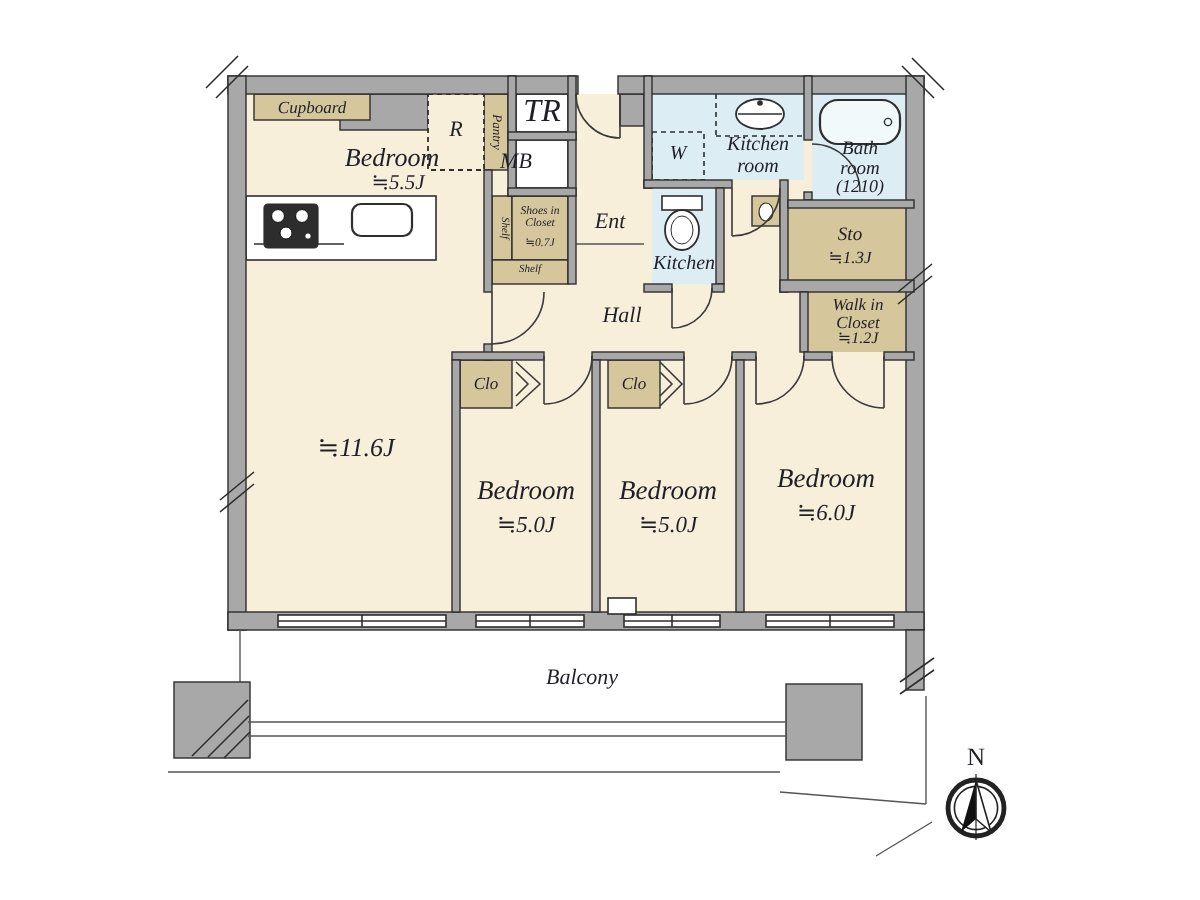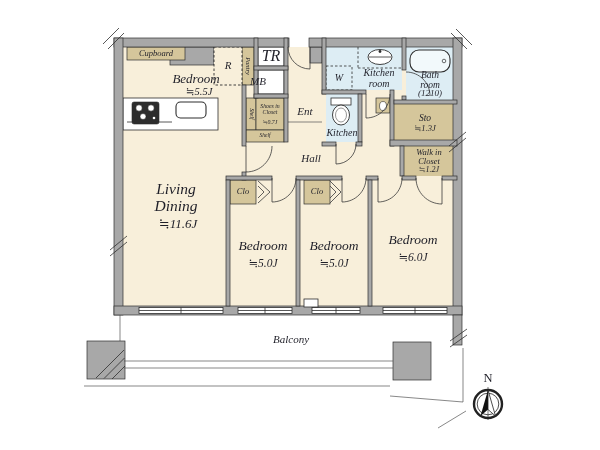--- a/index.html
+++ b/index.html
@@ -225,21 +225,20 @@
   <div class="lbl wrap" style="left:270px;top:109px;font-size:5.8px;width:26px">Shoes in Closet</div>
   <div class="lbl" style="left:270px;top:122px;font-size:5.8px">≒0.7J</div>
   <div class="lbl v" style="left:251px;top:114px;font-size:5.5px">Shelf</div>
   <div class="lbl" style="left:265px;top:136px;font-size:5.5px">Shelf</div>
   <div class="lbl" style="left:342px;top:133px;font-size:10px">Kitchen</div>
   <div class="lbl" style="left:425px;top:118px;font-size:9.5px">Sto</div>
   <div class="lbl" style="left:425px;top:129px;font-size:8.5px">≒1.3J</div>
   <div class="lbl wrap" style="left:429px;top:157px;font-size:8.5px;width:42px">Walk in Closet</div>
   <div class="lbl" style="left:429px;top:170px;font-size:8px">≒1.2J</div>
   <div class="lbl" style="left:311px;top:159px;font-size:11px">Hall</div>
-  <div class="lbl wrap" style="left:176px;top:198px;font-size:15.5px;width:64px">Living Dining</div>
   <div class="lbl" style="left:178px;top:224px;font-size:13px">≒11.6J</div>
   <div class="lbl" style="left:263px;top:246px;font-size:13.5px">Bedroom</div>
   <div class="lbl" style="left:263px;top:263px;font-size:11.5px">≒5.0J</div>
   <div class="lbl" style="left:334px;top:246px;font-size:13.5px">Bedroom</div>
   <div class="lbl" style="left:334px;top:263px;font-size:11.5px">≒5.0J</div>
   <div class="lbl" style="left:413px;top:240px;font-size:13.5px">Bedroom</div>
   <div class="lbl" style="left:413px;top:257px;font-size:11.5px">≒6.0J</div>
   <div class="lbl" style="left:243px;top:192px;font-size:8.5px">Clo</div>
   <div class="lbl" style="left:317px;top:192px;font-size:8.5px">Clo</div>
   <div class="lbl" style="left:291px;top:340px;font-size:11px">Balcony</div>

